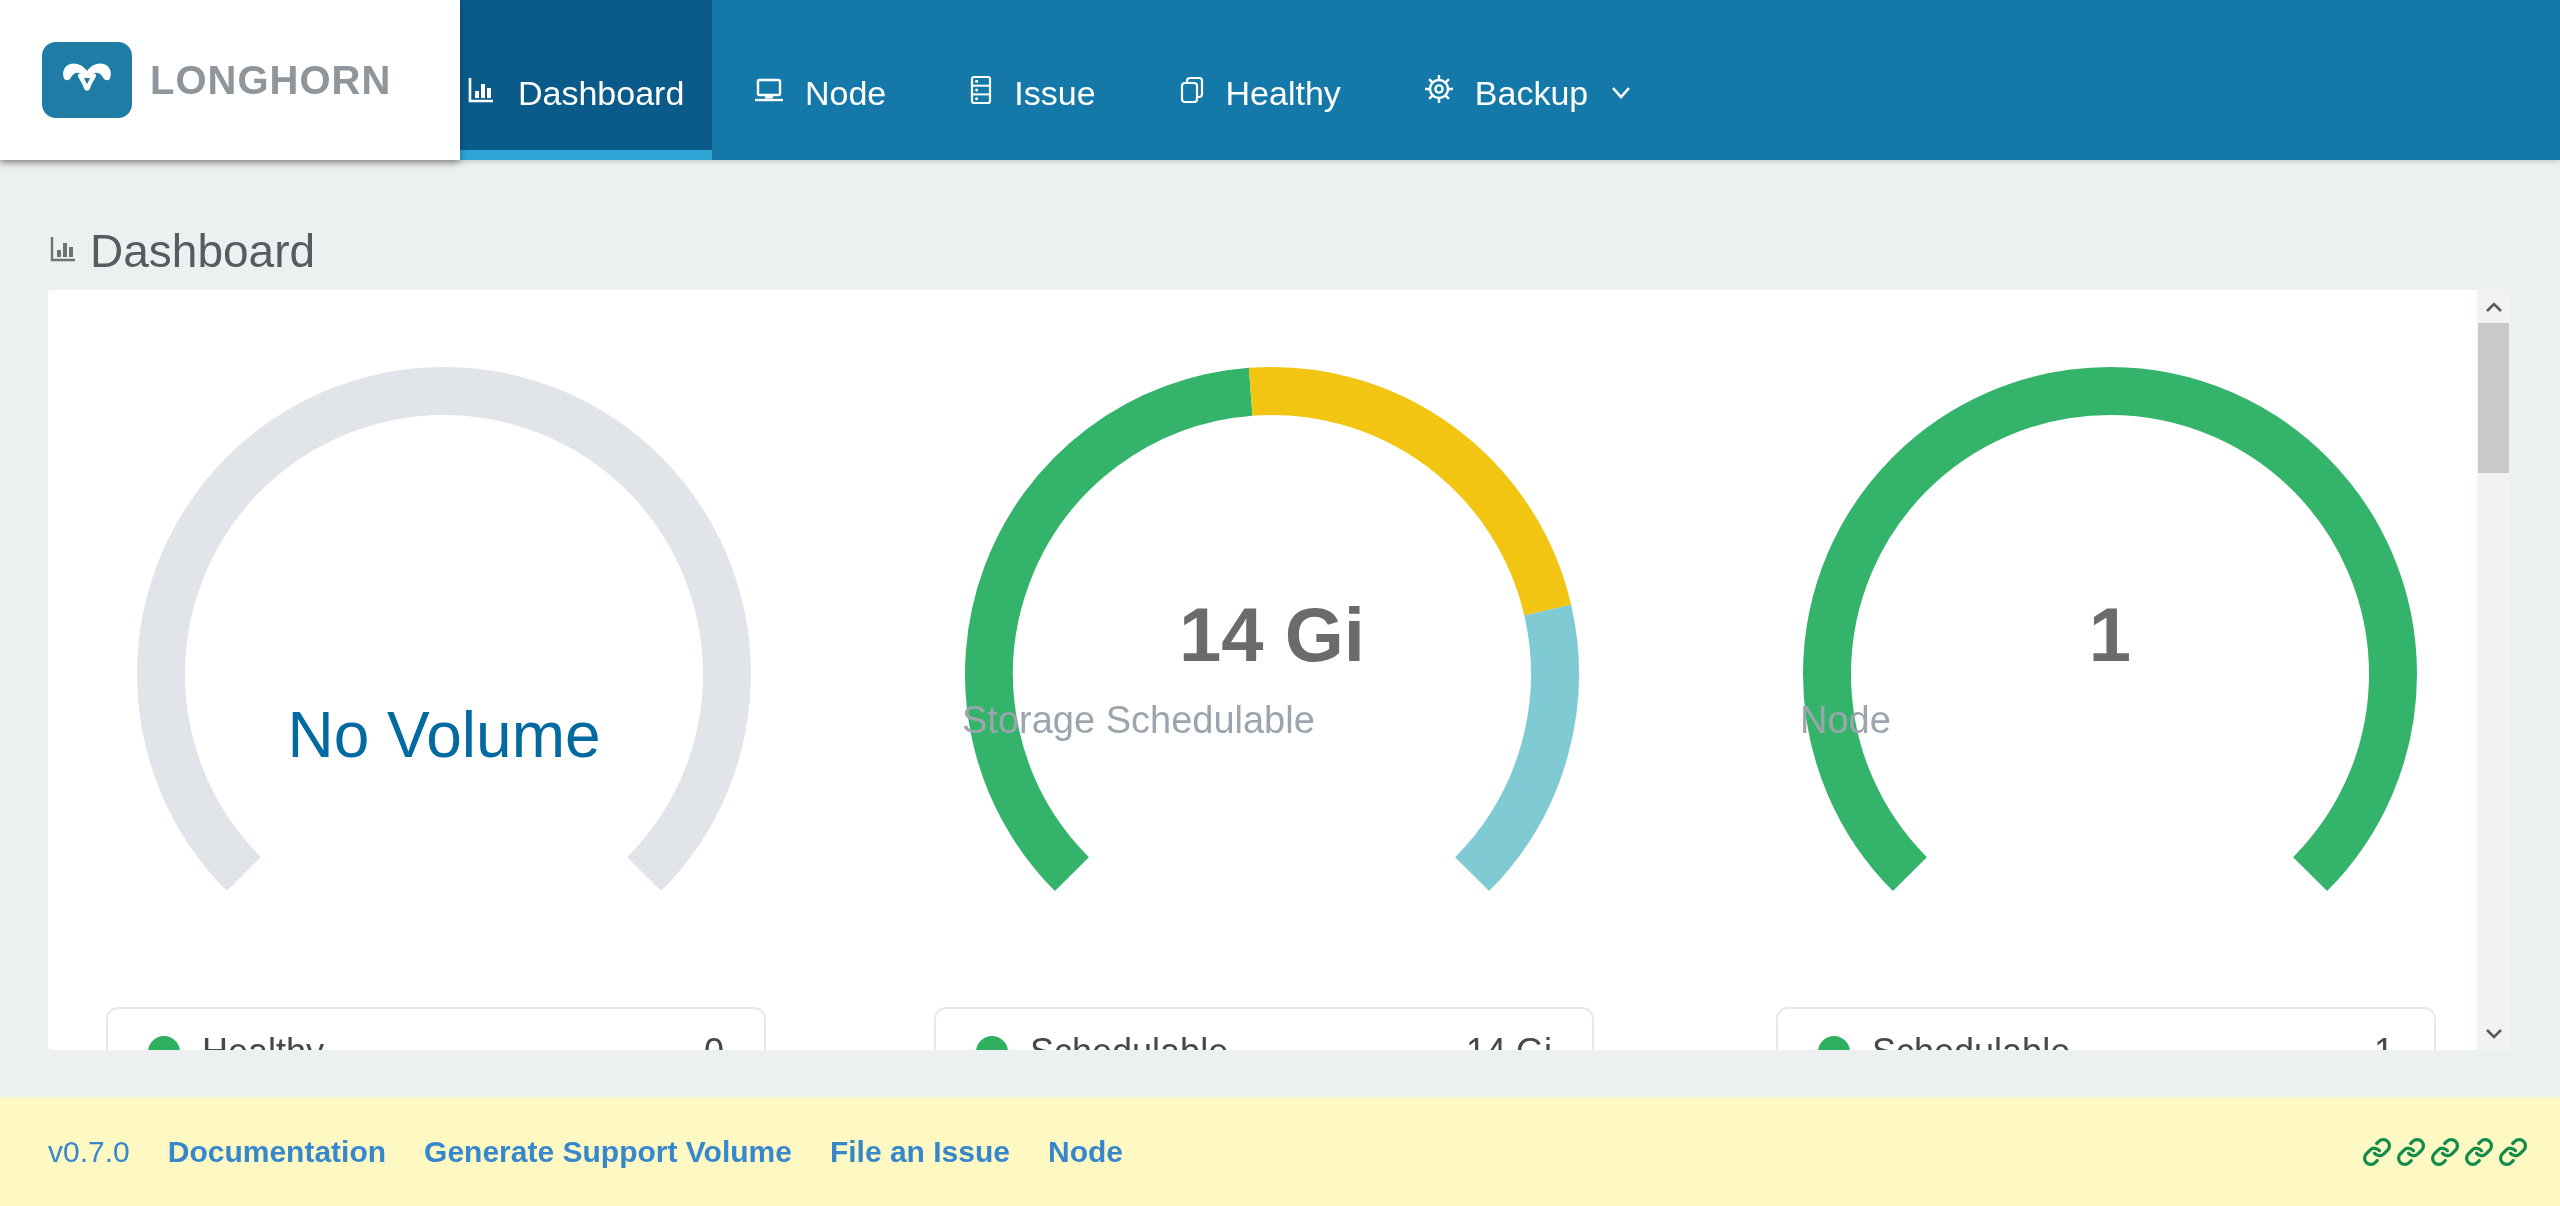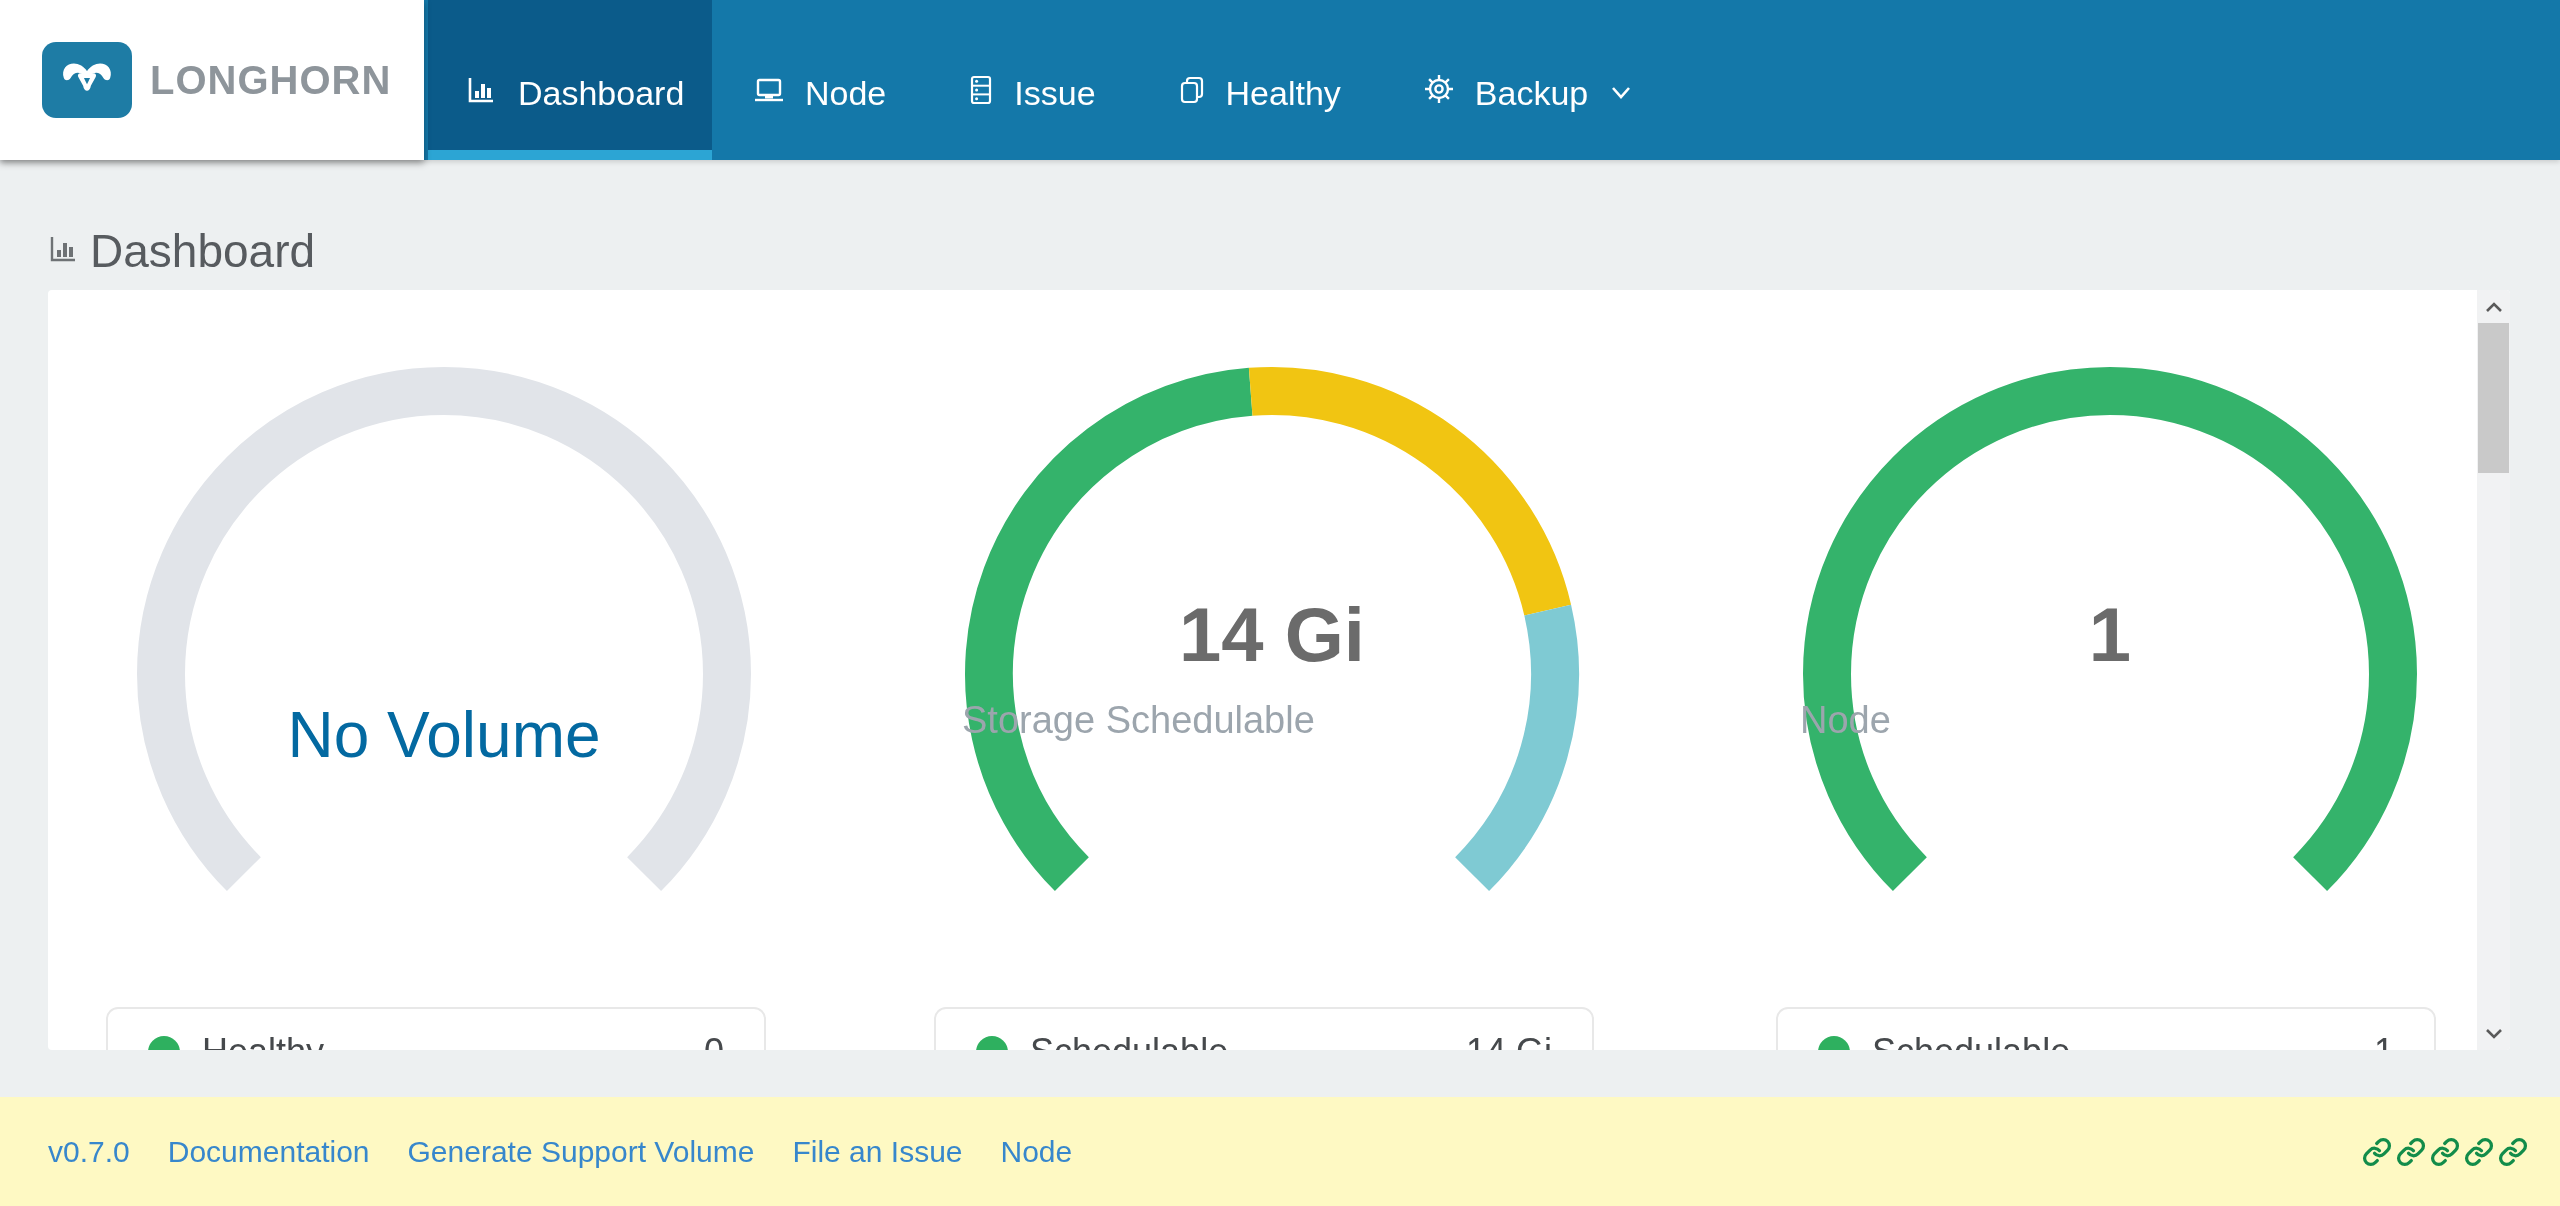--- a/index.html
+++ b/index.html
@@ -2,21 +2,21 @@
 <html><head>
 <meta charset="utf-8">
 <style>
   * { margin:0; padding:0; box-sizing:border-box; }
   html,body { width:2560px; height:1206px; overflow:hidden; }
   body { font-family:"Liberation Sans", sans-serif; background:#EDF0F1; position:relative; }
 
   
   .navbar { position:absolute; left:0; top:0; width:2560px; height:160px; background:#1478A9;
             box-shadow:0 2px 5px rgba(0,0,0,.15); z-index:20; }
-  .logo-box { position:absolute; left:0; top:0; width:424px; height:160px; background:#fff;
+  .logo-box { position:absolute; left:0; top:0; width:460px; height:160px; background:#fff;
               display:flex; align-items:center; padding-left:42px; gap:18px; z-index:22;
               box-shadow:0 3px 7px rgba(0,0,0,.35); cursor:pointer; }
   .logo-mark { width:90px; height:76px; background:#1E7CA5; border-radius:14px;
                display:flex; align-items:center; justify-content:center; }
   .logo-text { font-size:40px; font-weight:800; letter-spacing:1px; color:#8E959B; }
 
   .nav-items { position:absolute; left:428px; top:0; height:160px; display:flex; align-items:center;
                padding-top:26px; z-index:21; }
   .nav-item { display:flex; align-items:center; gap:20px; color:#fff; font-size:34px; cursor:pointer;
               white-space:nowrap; }
@@ -56,21 +56,21 @@
   .scroll-btn { position:absolute; left:0; width:33px; height:34px; display:flex; align-items:center;
                 justify-content:center; cursor:pointer; }
   .scroll-btn.up { top:0; } .scroll-btn.down { bottom:0; }
   .scroll-thumb { position:absolute; left:1px; top:33px; width:31px; height:150px; background:#C9C9C9;
                   cursor:grab; }
 
   
   .footer { position:absolute; left:0; top:1097px; width:2560px; height:109px; background:#fef9c3;
             display:flex; align-items:center; }
   .footer-links { display:flex; align-items:center; gap:38px; padding-left:48px; }
-  .footer-link { font-size:30px; color:#3787CC; text-decoration:none; cursor:pointer; white-space:nowrap; }
+  .footer-link { font-size:30px; color:#3787CC; text-decoration:none; cursor:pointer; white-space:nowrap;font-weight:bold; }
   .footer-version { font-size:30px; color:#3787CC; cursor:pointer; }
   .footer-chains { position:absolute; right:32px; top:0; height:109px; display:flex; align-items:center; gap:4px; }
   .chain-icon { display:inline-flex; cursor:pointer; }
 </style>
 </head>
 <body>
 
 <div class="navbar">
   <div class="nav-items">
     <div class="nav-item nav-tab-active">

